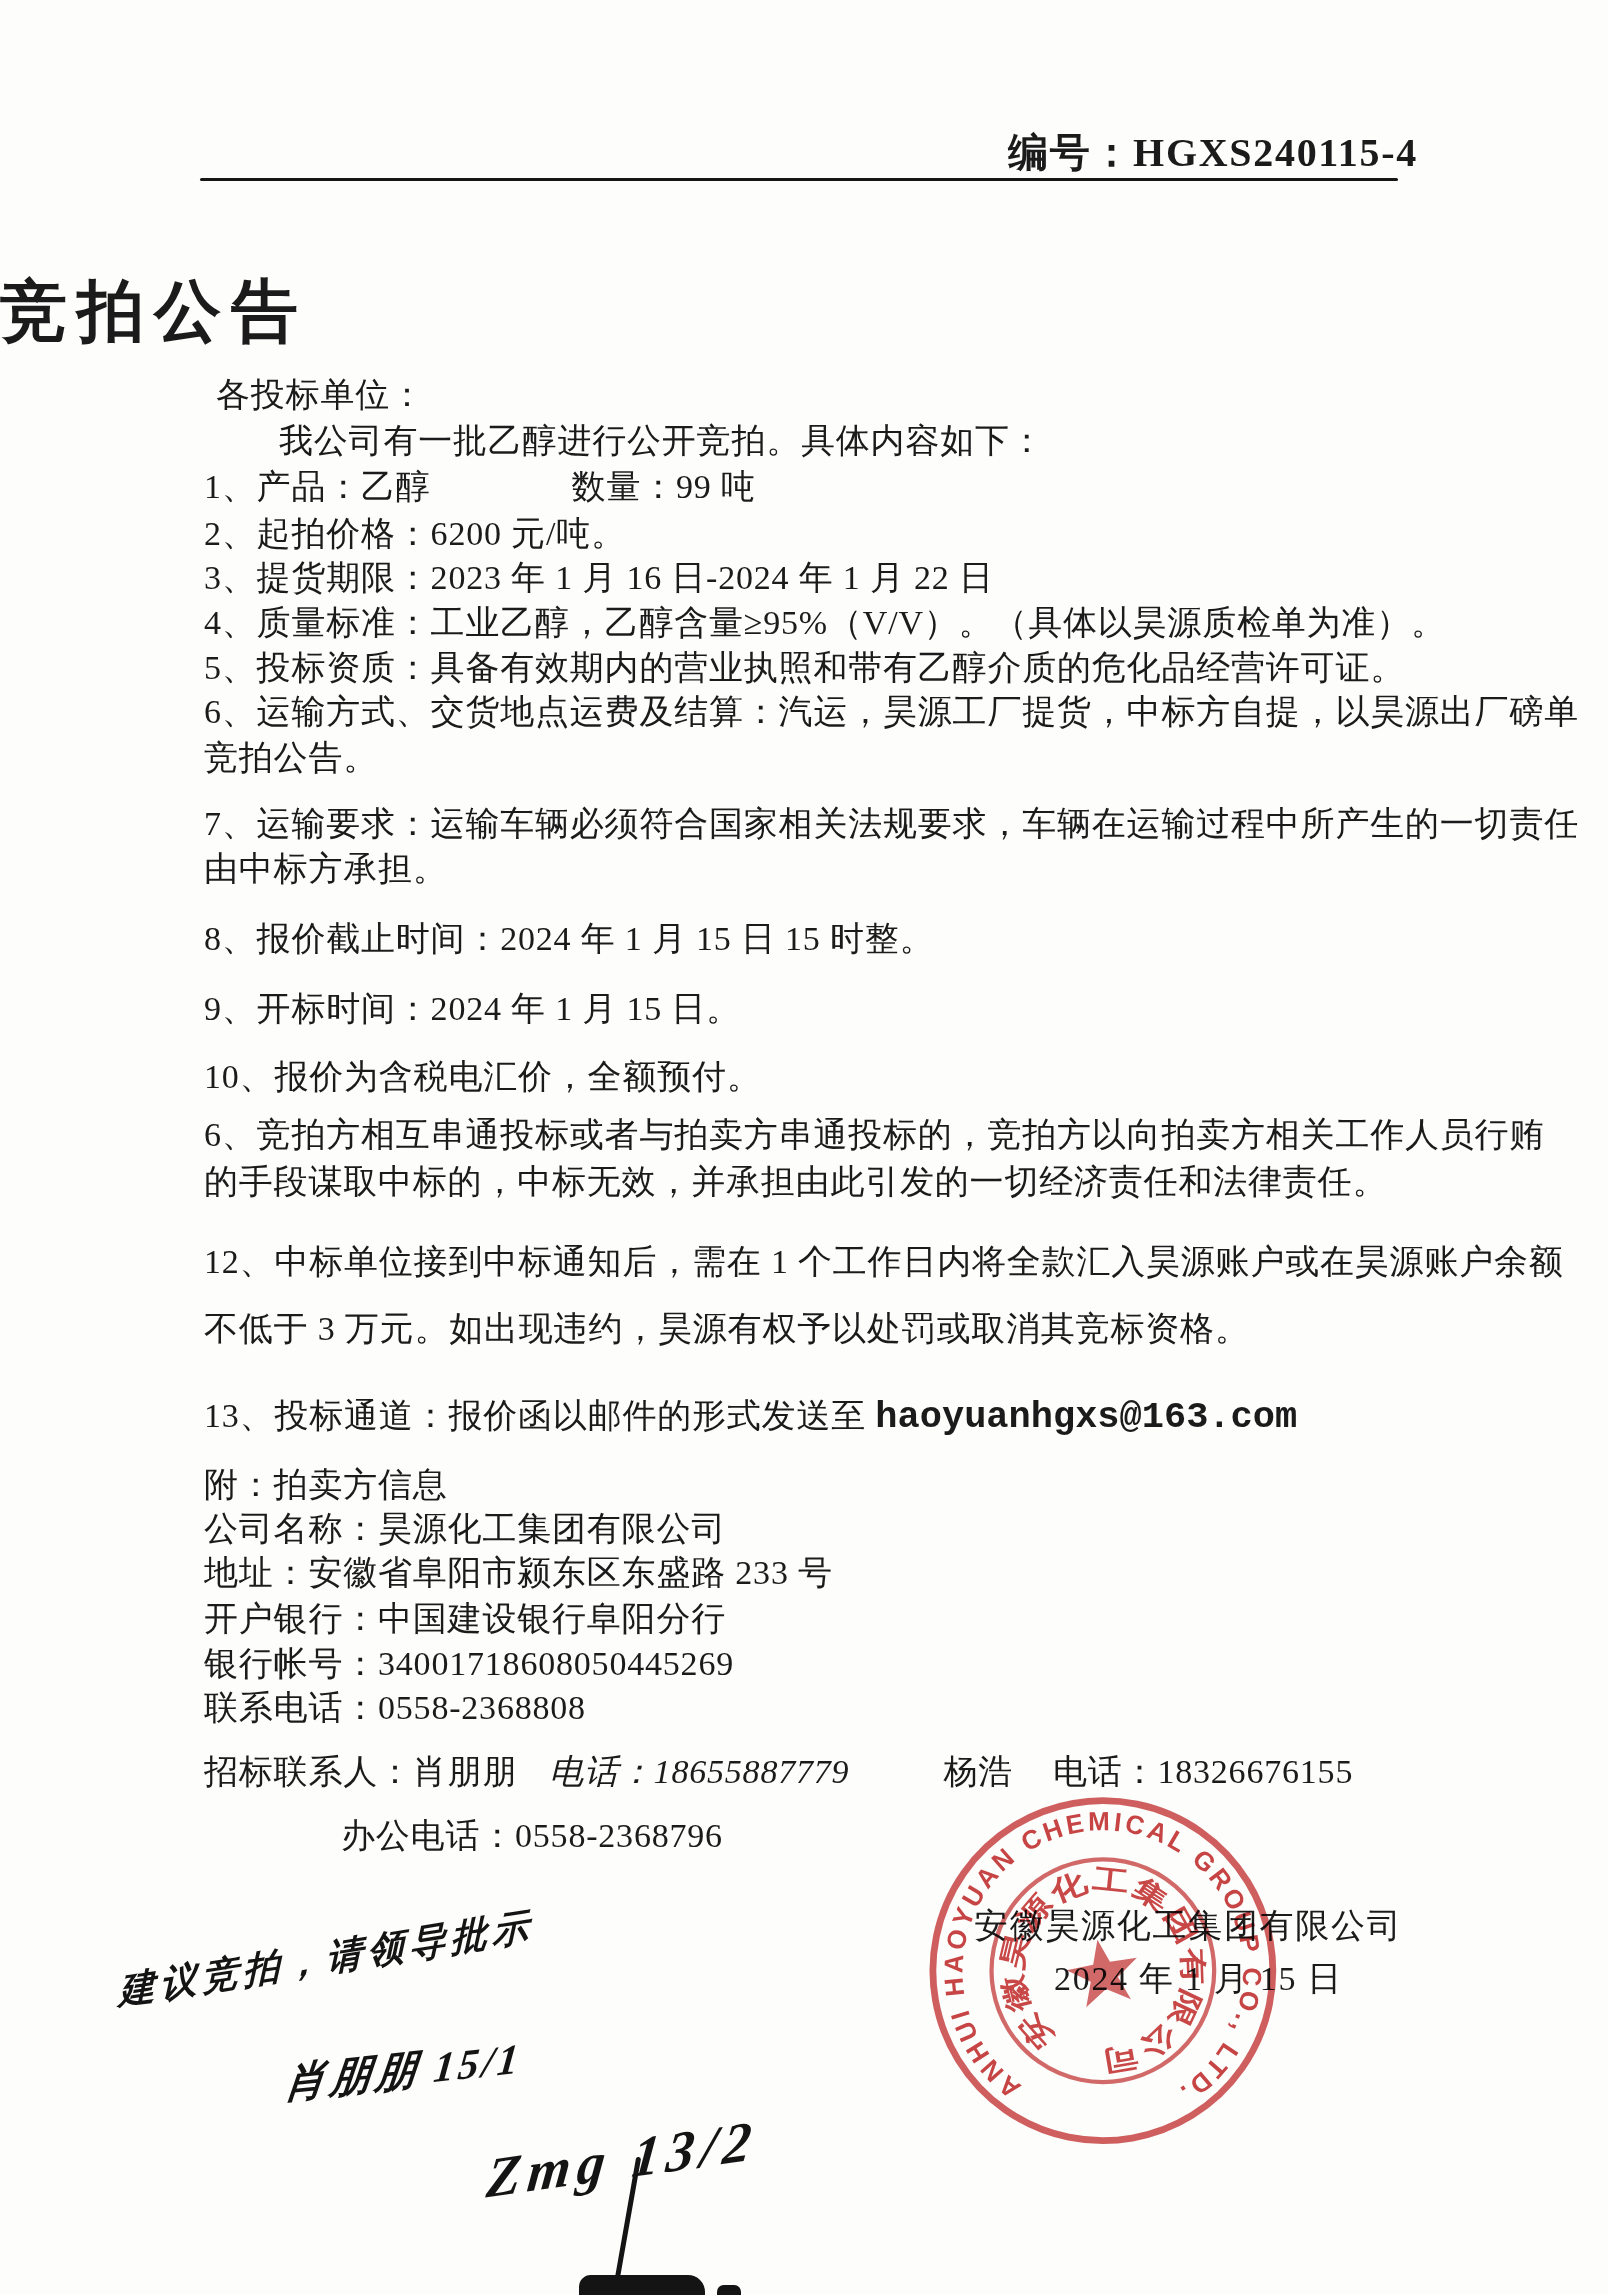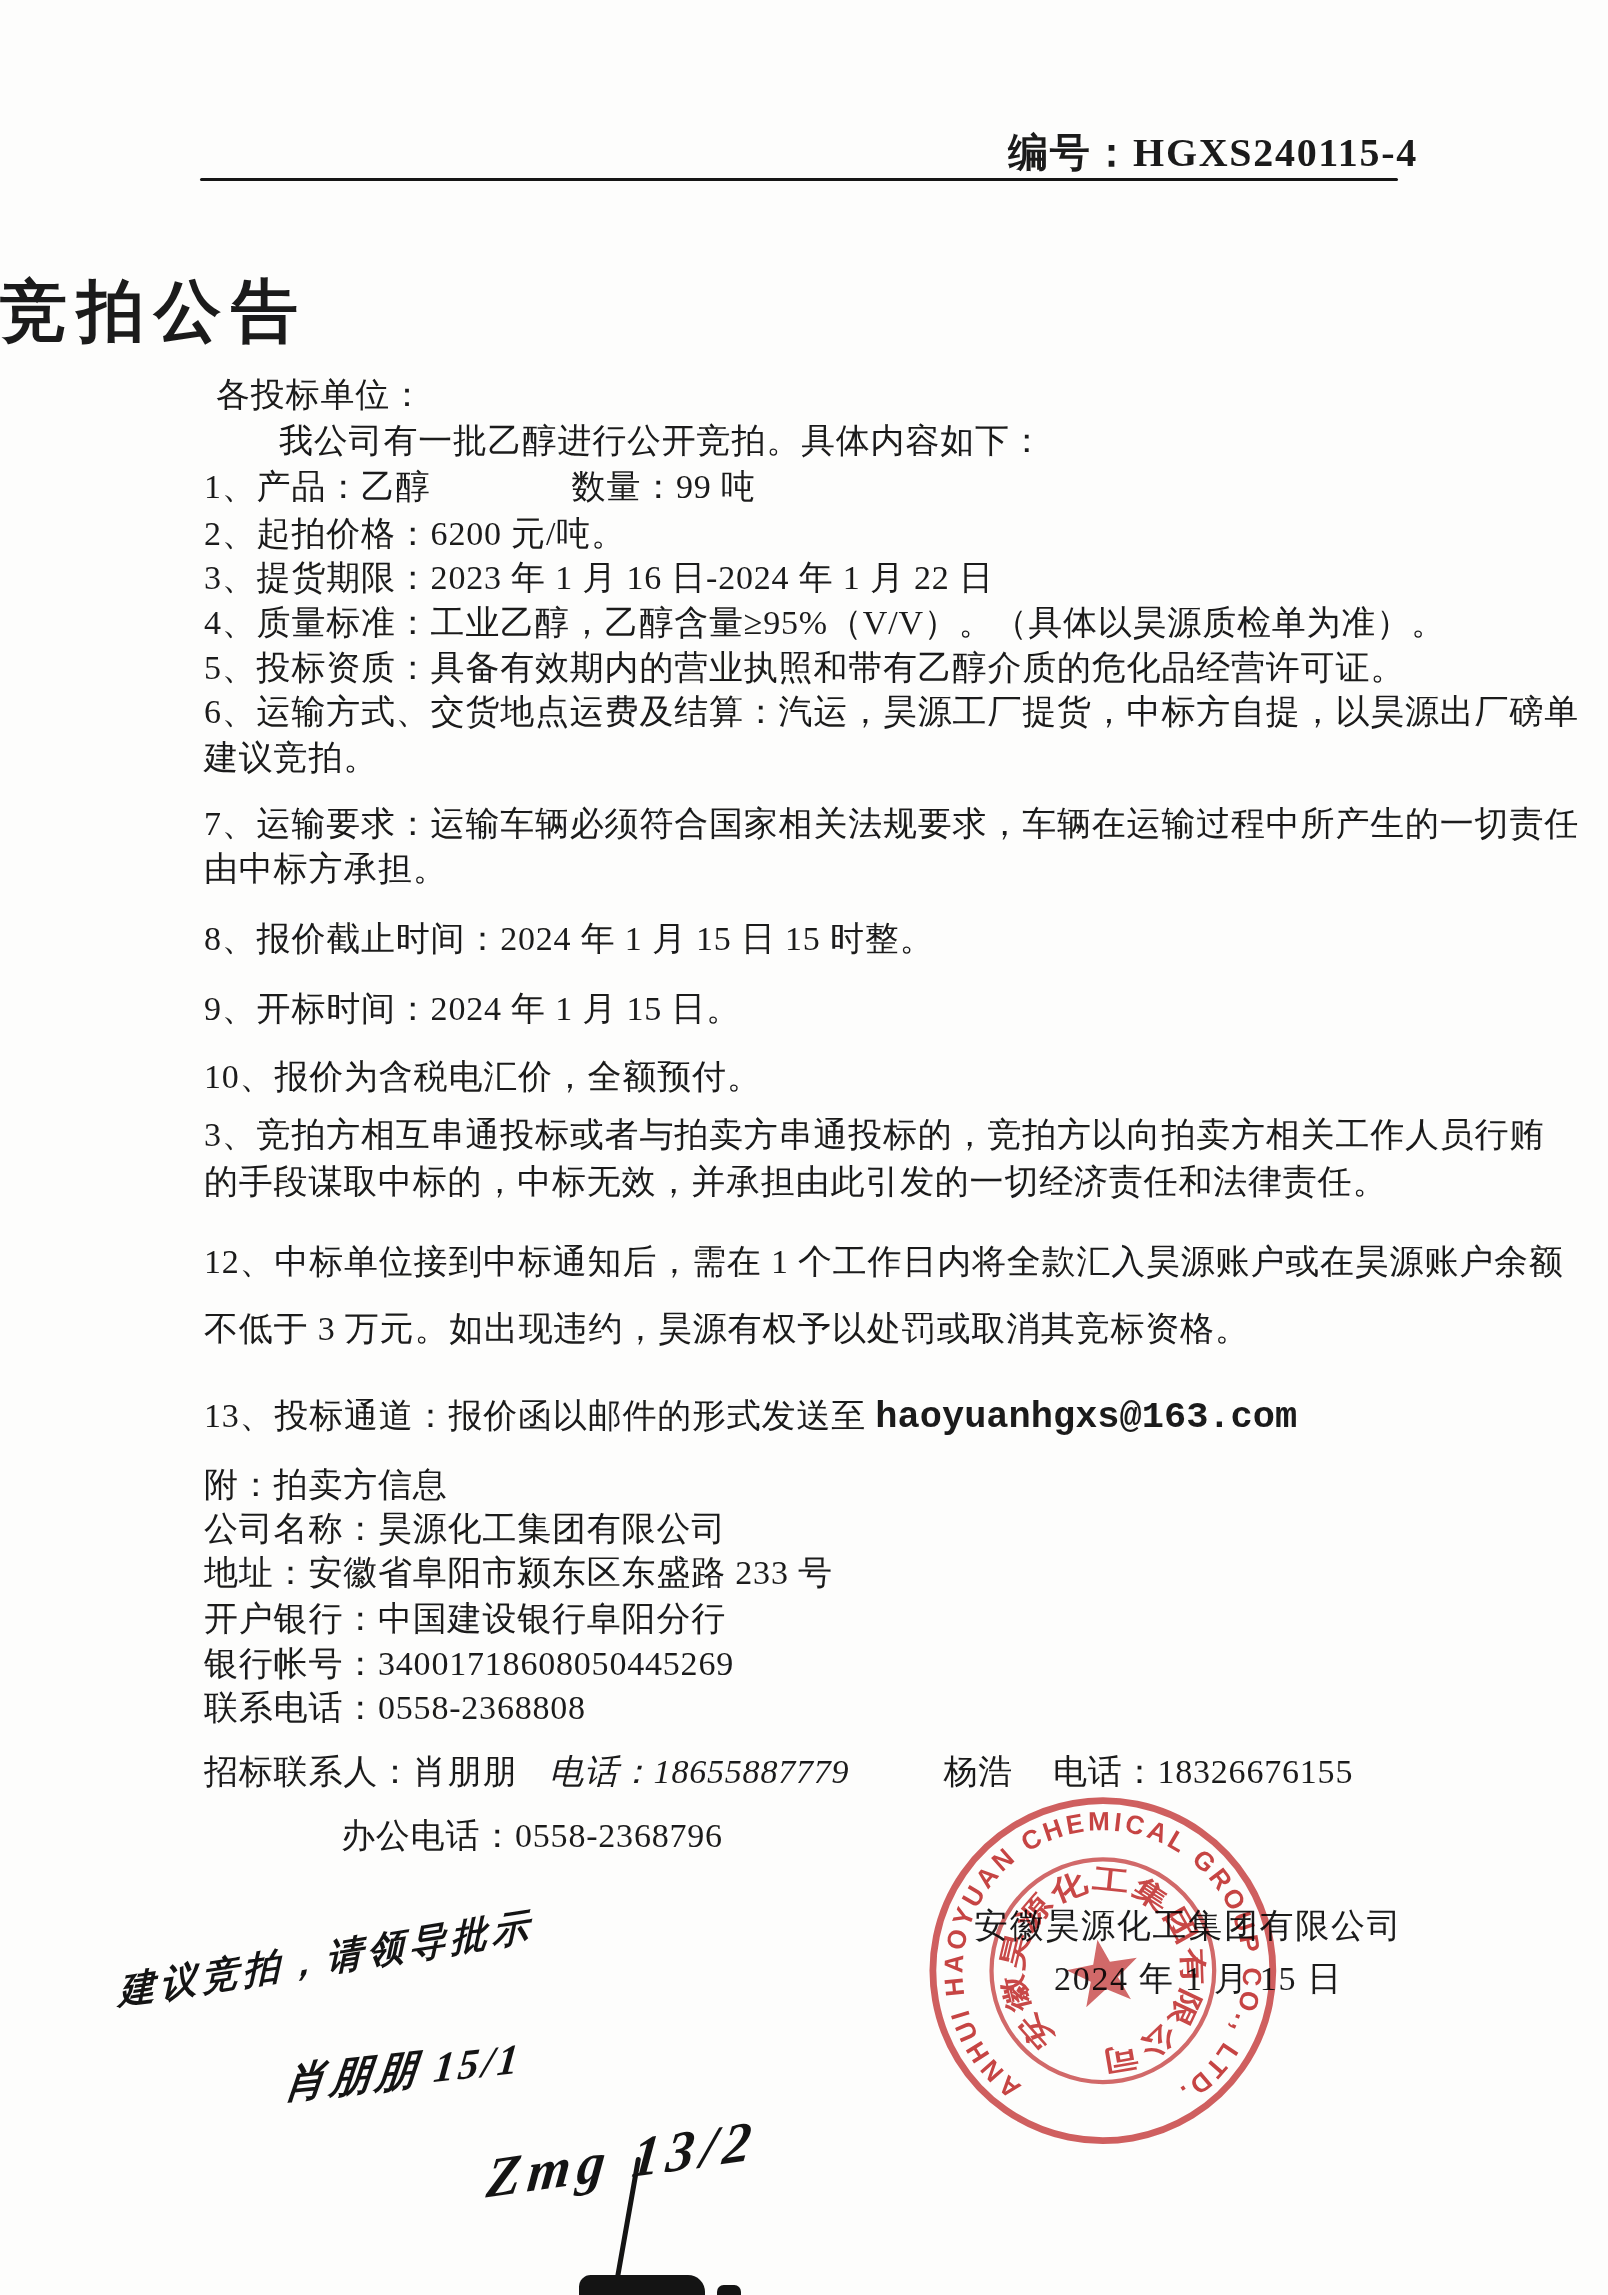--- a/index.html
+++ b/index.html
@@ -46,27 +46,27 @@
 
 <div class="line" style="top:464px">
   <span class="gap-right">1、产品：乙醇</span><span>数量：99 吨</span>
 </div>
 
 <div class="line" style="top:511px">2、起拍价格：6200 元/吨。</div>
 <div class="line" style="top:555px">3、提货期限：2023 年 1 月 16 日-2024 年 1 月 22 日</div>
 <div class="line" style="top:600px">4、质量标准：工业乙醇，乙醇含量≥95%（V/V）。（具体以昊源质检单为准）。</div>
 <div class="line" style="top:645px">5、投标资质：具备有效期内的营业执照和带有乙醇介质的危化品经营许可证。</div>
 <div class="line" style="top:689px">6、运输方式、交货地点运费及结算：汽运，昊源工厂提货，中标方自提，以昊源出厂磅单</div>
-<div class="line" style="top:735px">建议竞拍。</div>
+<div class="line" style="top:735px">竞拍公告。</div>
 <div class="line" style="top:801px">7、运输要求：运输车辆必须符合国家相关法规要求，车辆在运输过程中所产生的一切责任</div>
 <div class="line" style="top:846px">由中标方承担。</div>
 <div class="line" style="top:916px">8、报价截止时间：2024 年 1 月 15 日 15 时整。</div>
 <div class="line" style="top:986px">9、开标时间：2024 年 1 月 15 日。</div>
 <div class="line" style="top:1054px">10、报价为含税电汇价，全额预付。</div>
-<div class="line" style="top:1112px">3、竞拍方相互串通投标或者与拍卖方串通投标的，竞拍方以向拍卖方相关工作人员行贿</div>
+<div class="line" style="top:1112px">6、竞拍方相互串通投标或者与拍卖方串通投标的，竞拍方以向拍卖方相关工作人员行贿</div>
 <div class="line" style="top:1159px">的手段谋取中标的，中标无效，并承担由此引发的一切经济责任和法律责任。</div>
 <div class="line" style="top:1239px">12、中标单位接到中标通知后，需在 1 个工作日内将全款汇入昊源账户或在昊源账户余额</div>
 <div class="line" style="top:1306px">不低于 3 万元。如出现违约，昊源有权予以处罚或取消其竞标资格。</div>
 
 <div class="line" style="top:1393px">
   <span>13、投标通道：报价函以邮件的形式发送至 </span><span class="email">haoyuanhgxs@163.com</span>
 </div>
 
 <div class="line" style="top:1462px">附：拍卖方信息</div>
 <div class="line" style="top:1506px">公司名称：昊源化工集团有限公司</div>

